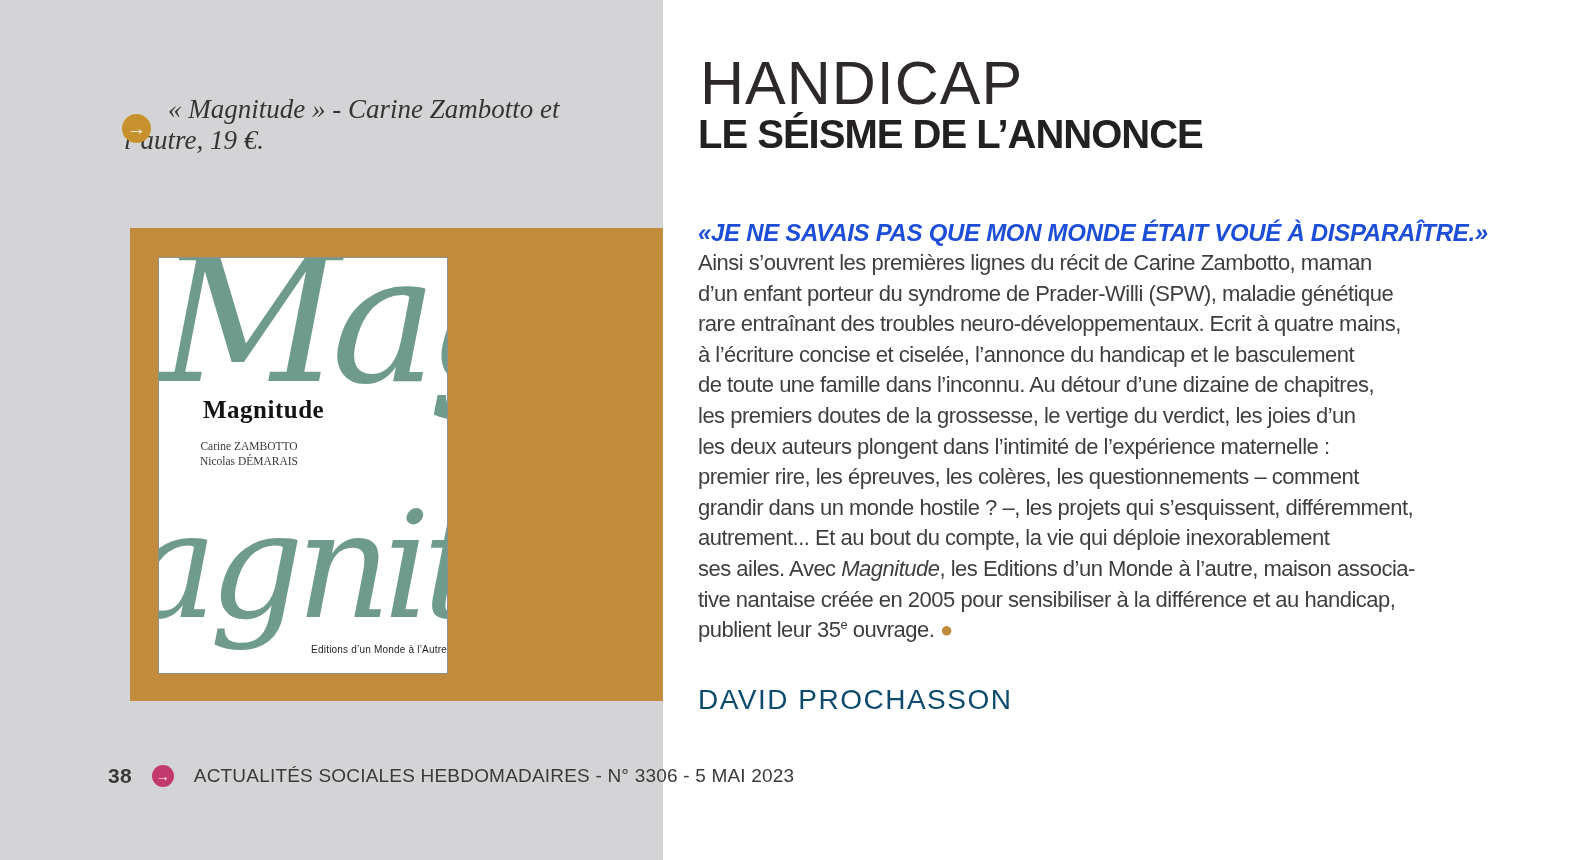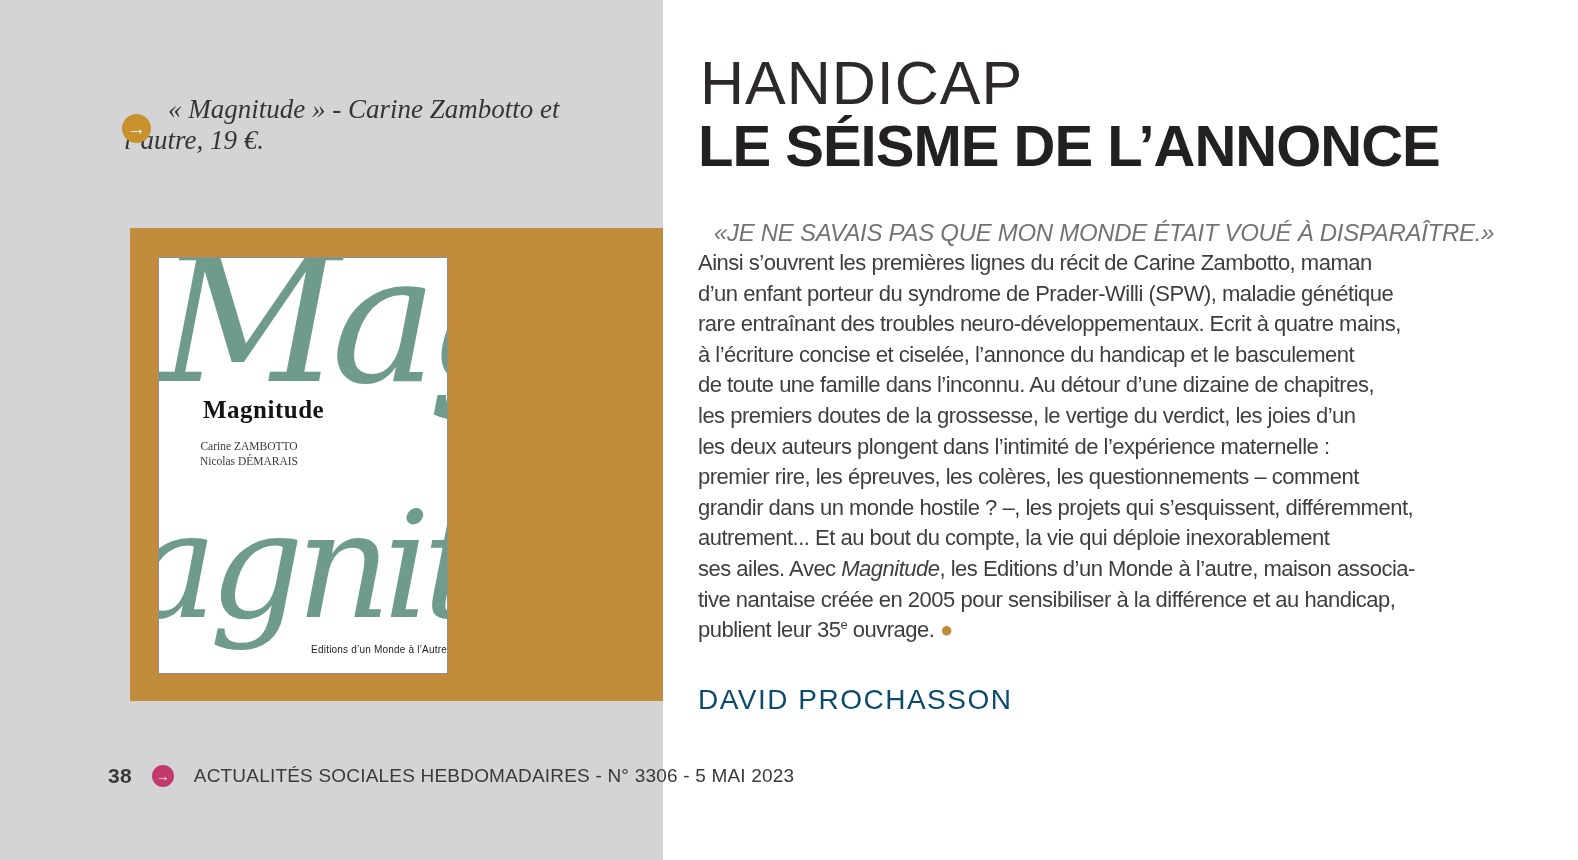--- a/index.html
+++ b/index.html
@@ -49,25 +49,25 @@
   }
 
   
   .article { position:absolute; left:698px; top:0; width:820px; }
   .kicker {
     position:absolute; left:0; top:46px; margin:2px;
     font-size:61px; font-weight:300; letter-spacing:1px; color:#2d292b;
   }
   .title {
     position:absolute; left:0; top:112px; margin:0;
-    font-size:58px; font-weight:700; letter-spacing:-1px; color:#232021;
+    font-size:40px; font-weight:700; letter-spacing:-1px; color:#232021;
   }
   .lead {
-    position:absolute; left:16px; top:219px; margin:0; white-space:nowrap;
-    font-size:24px; font-weight:400; font-style:italic; letter-spacing:-0.3px; color:#737373;
+    position:absolute; left:0; top:219px; margin:0; white-space:nowrap;
+    font-size:24px; font-weight:700; font-style:italic; letter-spacing:-0.3px; color:#1d4ed8;
   }
   .body { position:absolute; left:0; top:248px; font-size:22px; line-height:30.6px; color:#3e3e3e; }
   .body .line { white-space:nowrap; letter-spacing:-0.5px; }
   .body em { font-style:italic; }
   .gold-dot { color:#c08b3a; font-style:normal; }
   sup { font-size:13px; vertical-align:super; line-height:0; }
   .byline {
     position:absolute; left:0; top:684px; width:818px; text-align:left;
     font-size:28px; letter-spacing:1.5px; color:#0c4a6e;
   }

